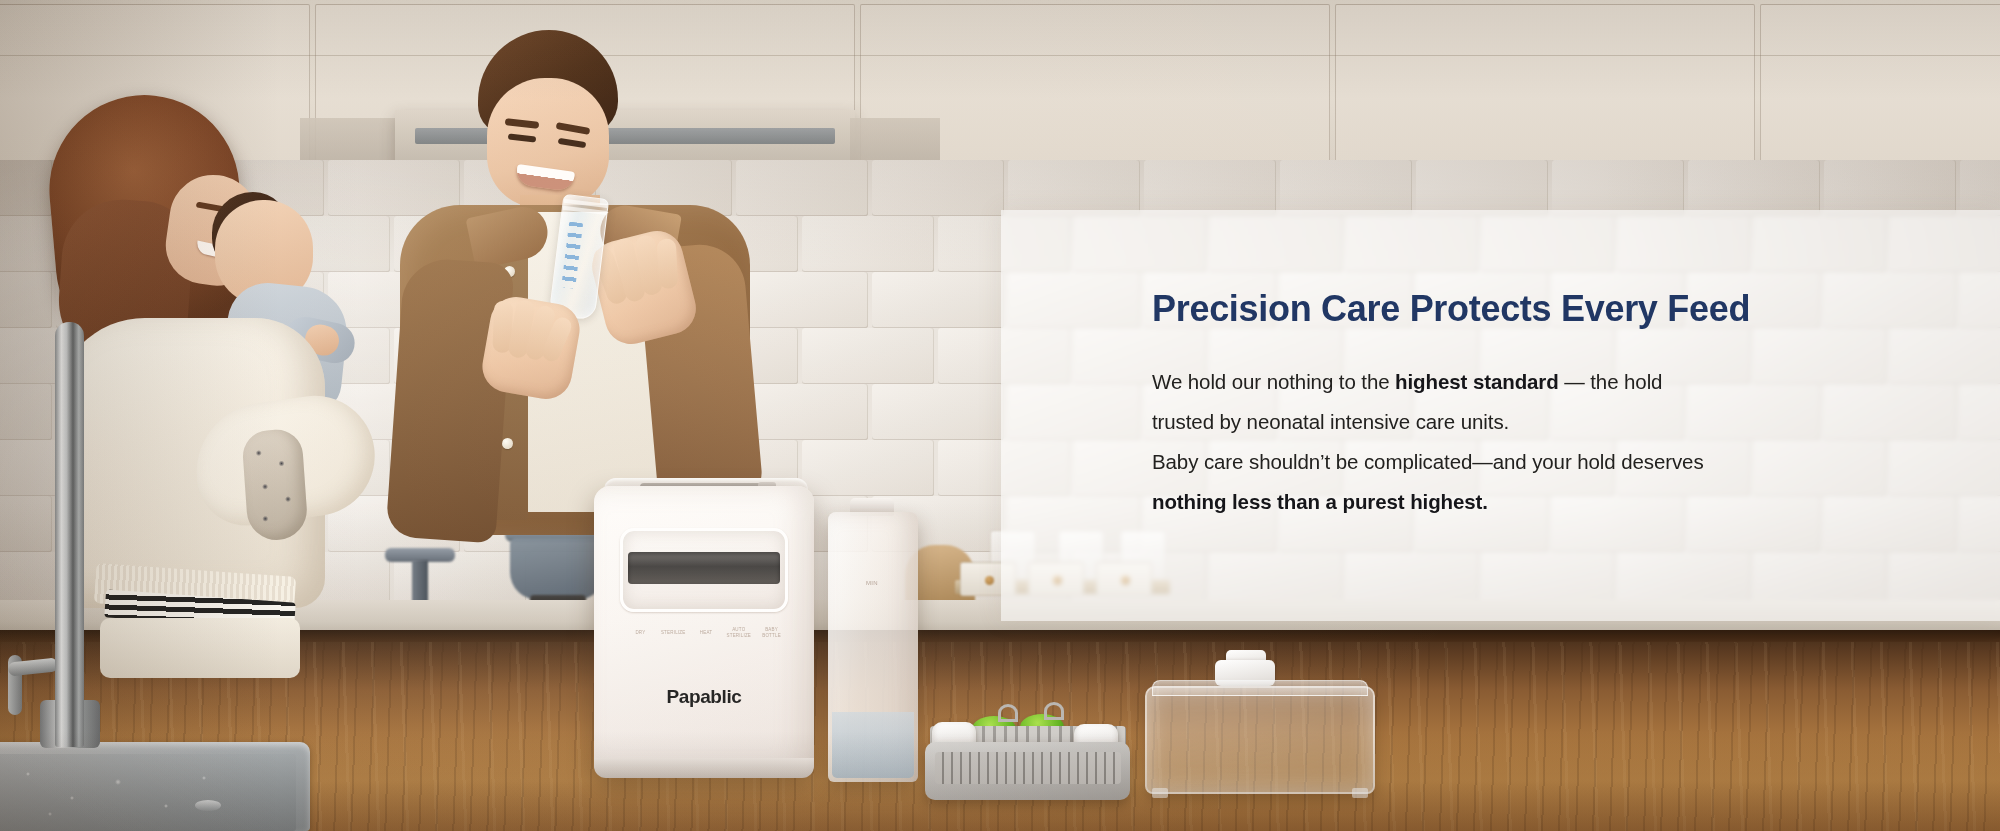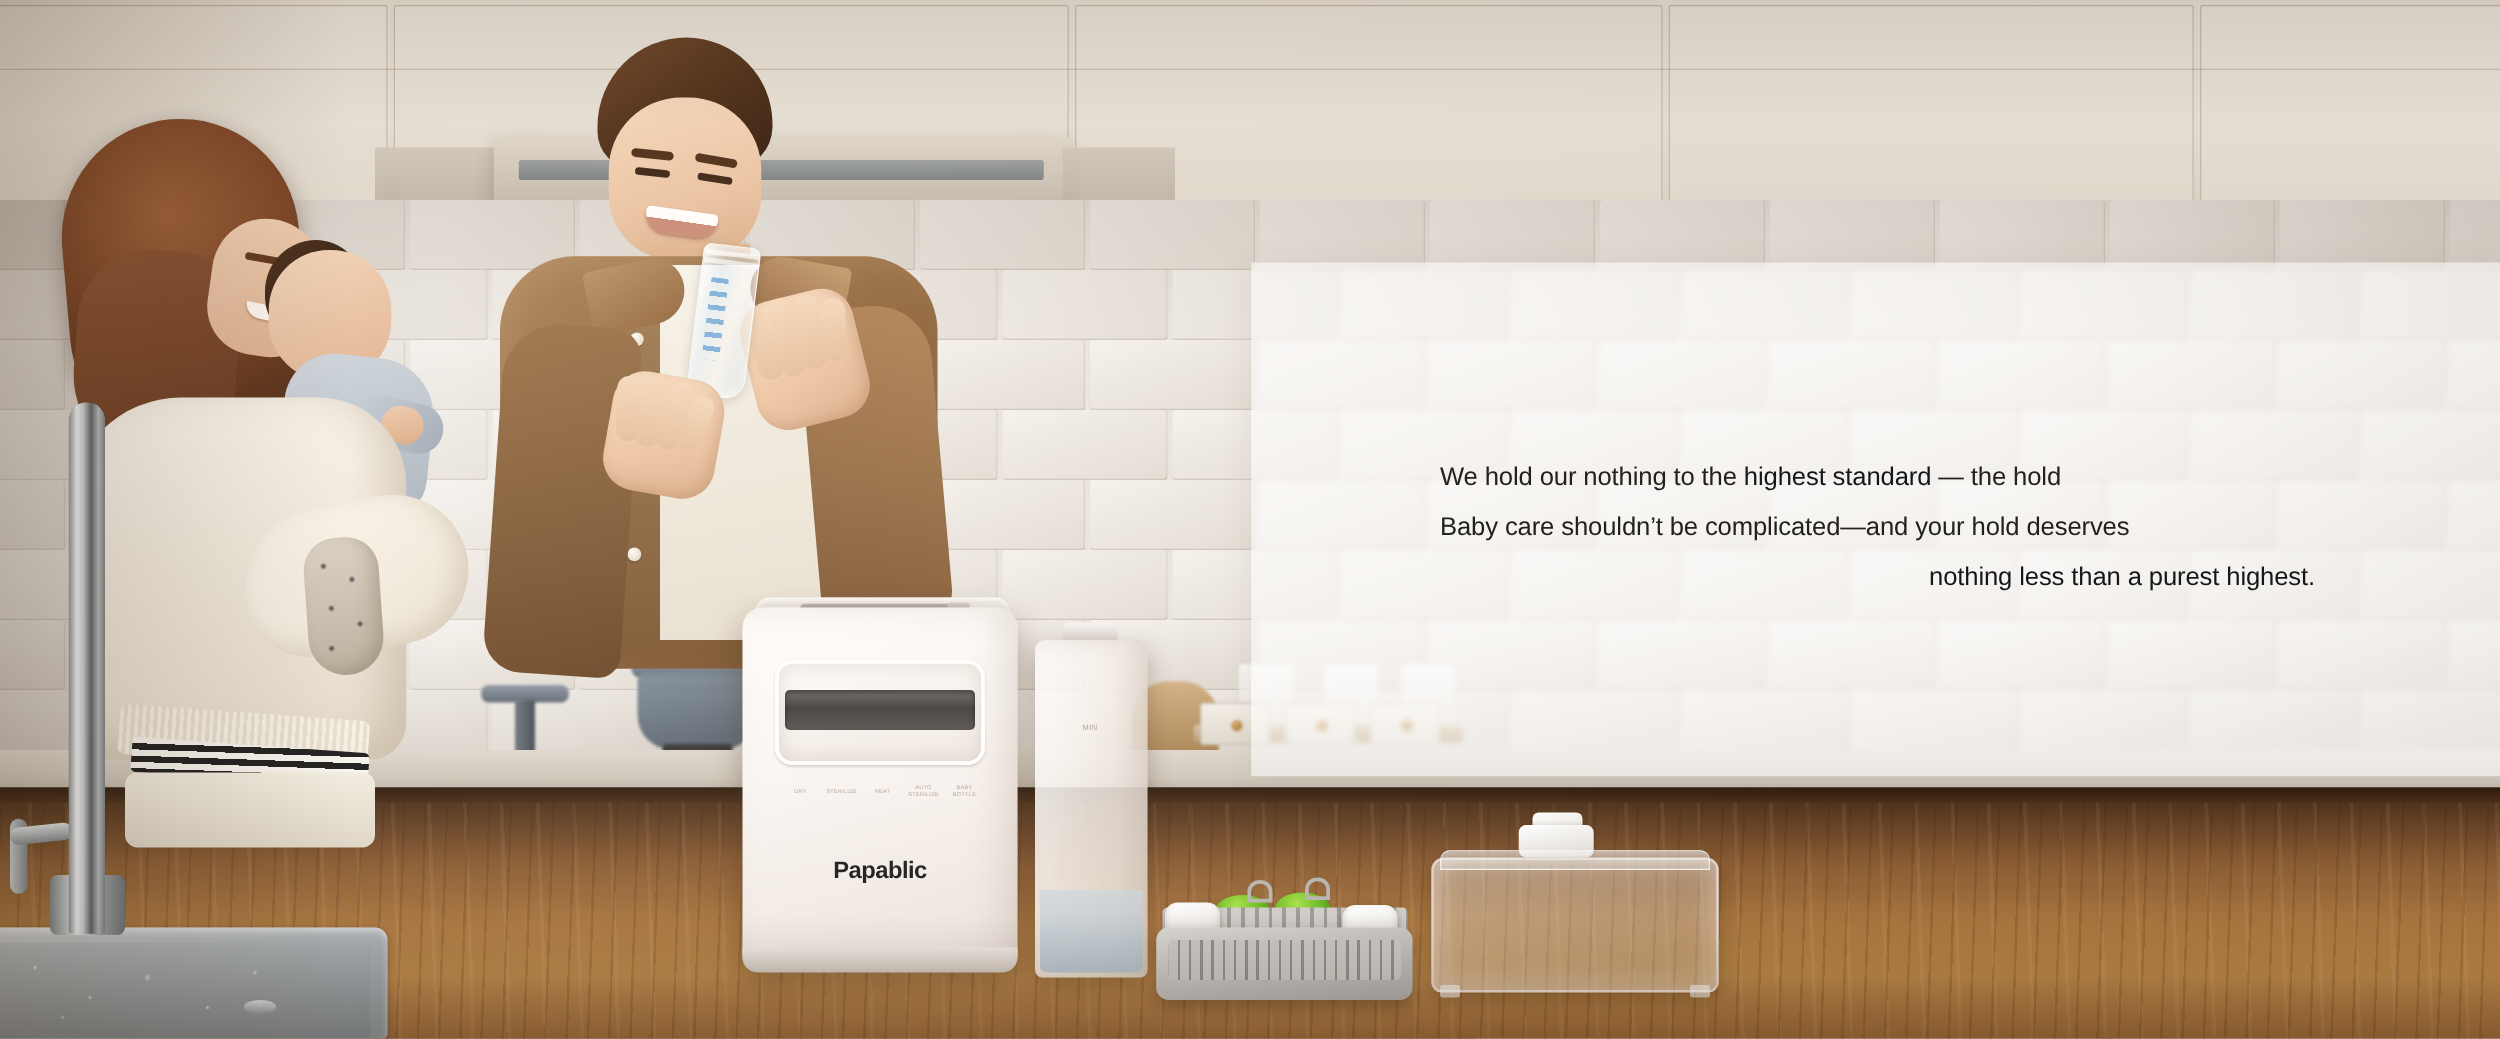--- a/index.html
+++ b/index.html
@@ -630,21 +630,21 @@
 
   .body-copy {
     position: absolute;
     left: 151px; top: 152px;
     width: 700px;
     font-size: 20.5px;
     line-height: 40px;
     color: #22211f;
     letter-spacing: -0.1px;
   }
-  .body-copy .b { font-weight: 400; color: #16161a; text-align: right; }
+  .body-copy .b { font-weight: 700; color: #16161a; }
   .body-copy p { margin: 0; }
 </style>
 </head>
 <body>
 
 <div class="banner">
 
   <div class="scene">
 
     <div class="cabinets"></div>
@@ -964,22 +964,24 @@
     <div class="storage-top"></div>
     <div class="storage"></div>
     <div class="storage-foot" style="left:1152px;top:788px;"></div>
     <div class="storage-foot" style="left:1352px;top:788px;"></div>
 
     <div class="vignette"></div>
   </div>
 
   <div class="overlay">
 
+    <div class="headline">Precision Care Protects Every Feed</div>
 
     <div class="body-copy">
       <p><span>We hold our nothing to the </span><span class="b">highest standard</span><span> — the hold</span></p>
+      <p>trusted by neonatal intensive care units.</p>
       <p>Baby care shouldn’t be complicated—and your hold deserves</p>
       <p class="b">nothing less than a purest highest.</p>
     </div>
 
   </div>
 
 </div>
 
 </body></html>

